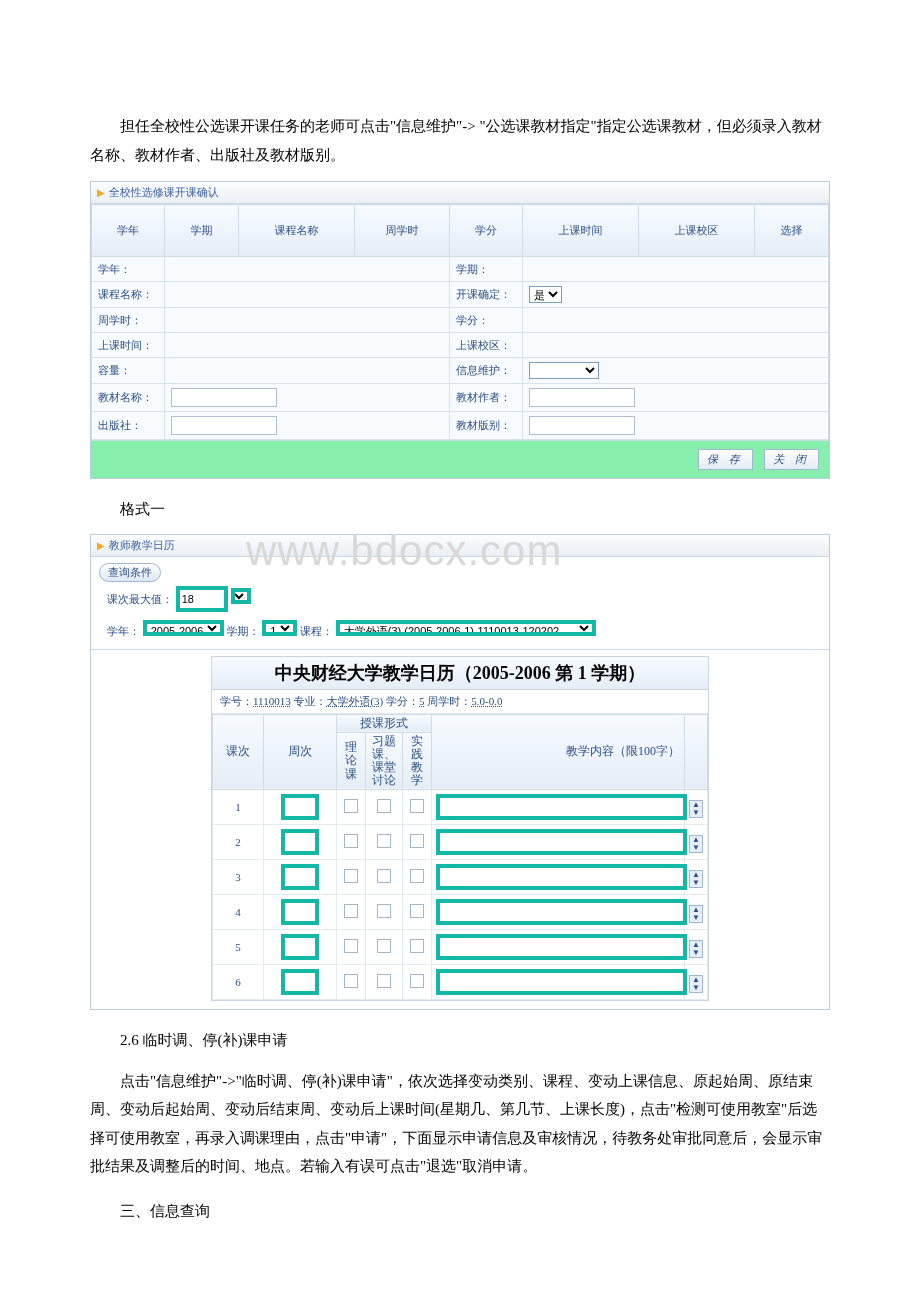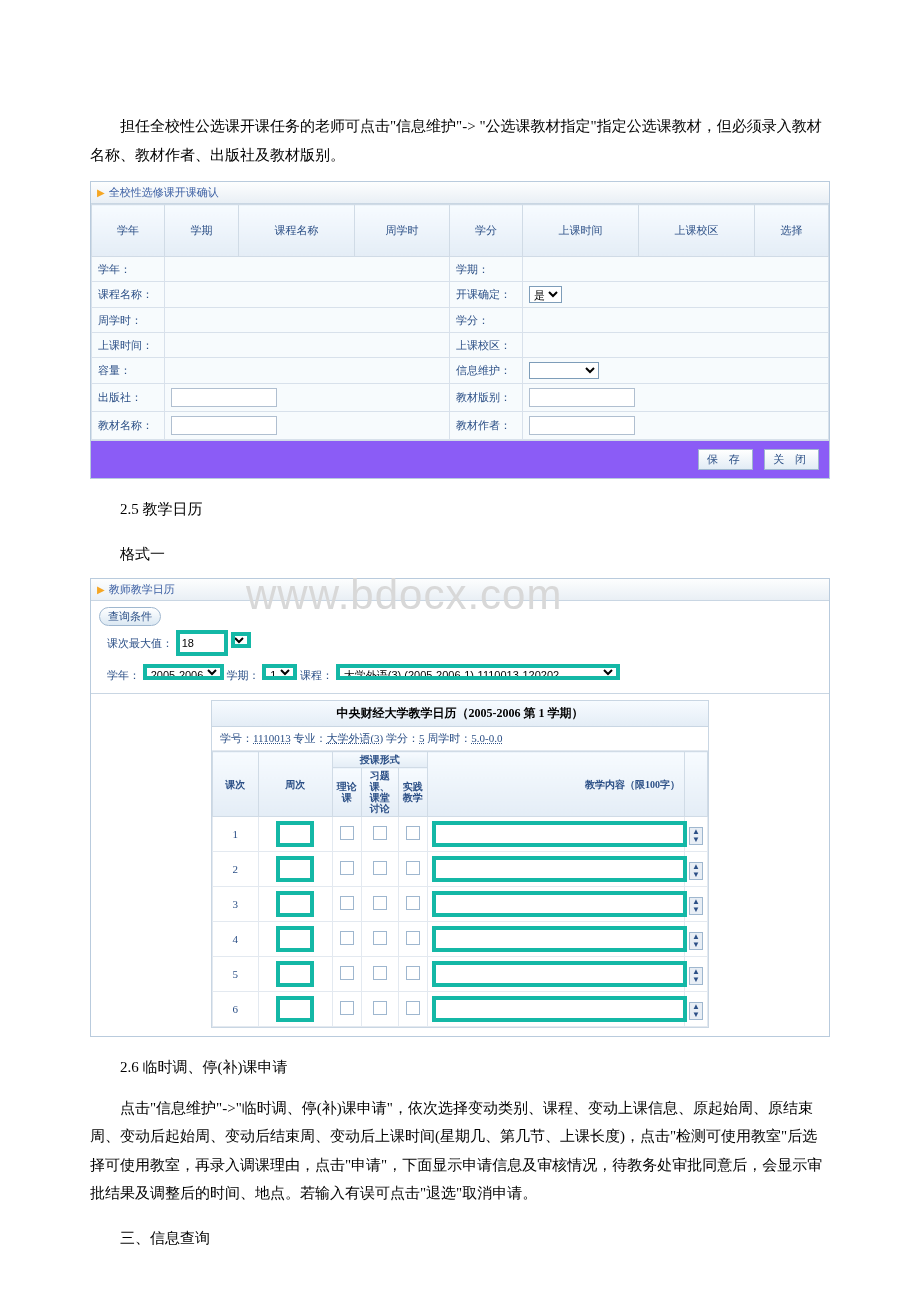--- a/index.html
+++ b/index.html
@@ -89,22 +89,23 @@
     background: linear-gradient(#fff,#e2ecf5);
     color: #2b4f86;
     font-size: 11px;
     margin: 4px 4px;
     letter-spacing: 4px;
     cursor: pointer;
   }
   .btn-row {
     text-align: right;
     padding: 4px 6px;
-    background: #8b5cf6;
+    background: #86efac;
     border-top: 1px solid #d0dbe6;
+    font-style: italic;
   }
   
   .s2 {border:1px solid #b9cbdd; margin:8px 0;}
   .s2-inner { font-size:11px; color:#2b4f86;}
   .s2-query-bar {
     padding: 6px 8px;
     border-bottom: 1px solid #c9d6e3;
   }
   .badge {
     display:inline-block;
@@ -128,45 +129,45 @@
   .s2-cal {
     margin: 6px 8px 8px 8px;
     border:1px solid #c9d6e3;
     background:#fff;
   }
   .s2-cal-title {
     background:linear-gradient(#f7fbff,#e4edf6);
     text-align:center;
     font-weight:bold;
     font-family:"SimSun","宋体",serif;
-    font-size:12px;
+    font-size:18px;
     padding:4px 0;
     border-bottom:1px solid #c9d6e3;
     color:#000;
   }
   .s2-meta {
     padding:4px 8px;
     font-size:11px;
     color:#2b4f86;
     border-bottom:1px solid #e3e9f0;
   }
   .s2-meta a {color:#2b4f86; text-decoration: underline dotted;}
   .s2-grid {
     width:100%;
     border-collapse:collapse;
     font-size:11px;
   }
   .s2-grid th {
     background:linear-gradient(#f7fbff,#e4edf6);
     border:1px solid #d0dbe6;
-    font-weight:bold;
+    font-weight:normal;
     color:#2b4f86;
     padding:2px 4px;
     text-align:center;
-    font-size:10px;
+    font-size:12px;
     line-height:1.1;
   }
   .s2-grid td {
     border:1px solid #e3e9f0;
     padding:4px;
     text-align:center;
     color:#2b4f86;
   }
   .chk {
     width:12px;height:12px; border:1px solid #9fb7cf; background:#fff; display:inline-block;
@@ -184,21 +185,21 @@
     letter-spacing:1px;
     pointer-events:none;
     z-index:0;
     font-weight:normal;
   }
   .s2-holder {position:relative;}
   .watermark-text {
     position:absolute; left:155px; top:-8px;
   }
   .small-num-input {width:40px;}
-  .course-name-input{width:284px;}
+  .course-name-input{width:260px;}
 </style>
 </head>
 <body>
 
 <div class="page">
 
   <p class="para">担任全校性公选课开课任务的老师可点击"信息维护"-&gt; "公选课教材指定"指定公选课教材，但必须录入教材名称、教材作者、出版社及教材版别。</p>
 
   <div class="panel">
     <div class="panel-title-bar">
@@ -243,40 +244,39 @@
             <td class="s1-label">上课校区：</td>
             <td colspan="3"></td>
           </tr>
         <tr class="s1-form-row">
             <td class="s1-label">容量：</td>
             <td colspan="3"></td>
             <td class="s1-label">信息维护：</td>
             <td colspan="3"><select class="sel" style="width:70px"><option></option></select></td>
           </tr>
         <tr class="s1-form-row">
+            <td class="s1-label">教材名称：</td>
+            <td colspan="3"><input class="txt-input" style=""></td>
+            <td class="s1-label">教材作者：</td>
+            <td colspan="3"><input class="txt-input" style=""></td>
+          </tr>
+        <tr class="s1-form-row">
             <td class="s1-label">出版社：</td>
             <td colspan="3"><input class="txt-input" style=""></td>
             <td class="s1-label">教材版别：</td>
-            <td colspan="3"><input class="txt-input" style=""></td>
-          </tr>
-        <tr class="s1-form-row">
-            <td class="s1-label">教材名称：</td>
-            <td colspan="3"><input class="txt-input" style=""></td>
-            <td class="s1-label">教材作者：</td>
             <td colspan="3"><input class="txt-input" style=""></td>
           </tr>
       </tbody>
     </table>
     <div class="btn-row">
       <span class="btn">保 存</span>
       <span class="btn">关 闭</span>
     </div>
   </div>
 
-  <p class="heading">2.5 教学日历</p>
   <p class="heading">格式一</p>
 
   <div class="s2 s2-holder">
     <div class="wm watermark-text">www.bdocx.com</div>
     <div class="panel-title-bar">
       <span class="arrow">▶</span>
       <span>教师教学日历</span>
     </div>
     <div class="s2-inner">
       <div class="s2-query-bar">

